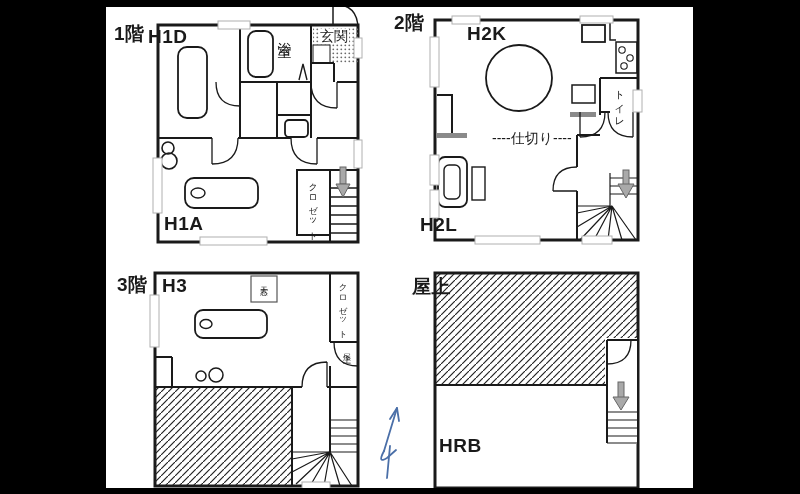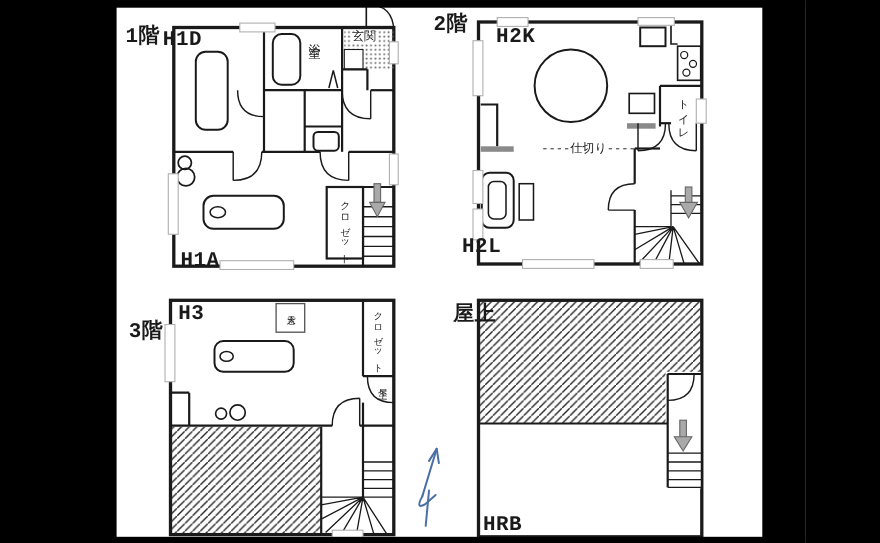--- a/index.html
+++ b/index.html
@@ -1,26 +1,26 @@
 <!DOCTYPE html>
 <html><head>
 <meta charset="utf-8">
 <style>
   html,body{margin:0;padding:0;background:#000;}
   .stage{position:relative;width:732px;height:494px;background:#fff;overflow:hidden;
-         font-family:Liberation Mono, monospace;}
+         font-family:Liberation Sans, sans-serif;}
   svg{position:absolute;left:0;top:0;}
   .bar{position:absolute;background:#000;}
   .bar-left{left:0;top:0;width:106px;height:494px;}
   .bar-right{left:693px;top:0;width:107px;height:494px;}
   .bar-top{left:0;top:0;width:800px;height:7px;}
   .bar-bottom{left:0;top:488px;width:800px;height:6px;}
   .lbl{position:absolute;color:#1a1a1a;line-height:1;white-space:nowrap;}
   .big{font-weight:bold;font-size:19px;letter-spacing:0.5px;}
-  .small{font-size:11px;}
+  .small{font-size:14px;}
   .tiny{font-size:9px;}
   .vert{writing-mode:vertical-rl;text-orientation:upright;letter-spacing:2px;}
   .onhatch{background:#fff;padding:0 1px;}
 </style>
 </head>
 <body>
 
 <div class="stage">
 
   <svg width="800" height="494" viewBox="0 0 800 494">
@@ -221,29 +221,29 @@
   <div class="bar bar-left"></div>
   <div class="bar bar-right"></div>
   <div class="bar bar-top"></div>
   <div class="bar bar-bottom"></div>
 
   <div class="lbl big" style="left:114px;top:24px">1階</div>
   <div class="lbl big" style="left:148px;top:27px">H1D</div>
   <div class="lbl small vert" style="left:278px;top:31px">浴室</div>
   <div class="lbl small onhatch" style="left:319px;top:29px">玄関</div>
   <div class="lbl tiny vert" style="left:308px;top:176px">クロゼット</div>
-  <div class="lbl big" style="left:164px;top:228px">H1A</div>
+  <div class="lbl big" style="left:164px;top:214px">H1A</div>
 
   <div class="lbl big" style="left:394px;top:13px">2階</div>
-  <div class="lbl big" style="left:451px;top:24px">H2K</div>
+  <div class="lbl big" style="left:467px;top:24px">H2K</div>
   <div class="lbl tiny vert" style="left:614px;top:83px;font-size:10px">トイレ</div>
   <div class="lbl small" style="left:492px;top:131px">----仕切り----</div>
   <div class="lbl big" style="left:420px;top:215px">H2L</div>
 
-  <div class="lbl big" style="left:117px;top:292px">3階</div>
+  <div class="lbl big" style="left:117px;top:275px">3階</div>
   <div class="lbl big" style="left:162px;top:276px">H3</div>
   <div class="lbl tiny vert" style="left:259px;top:280px;font-size:8px;letter-spacing:1px">天窓</div>
   <div class="lbl tiny vert" style="left:339px;top:277px;font-size:8.5px">クロゼット</div>
   <div class="lbl tiny vert" style="left:342px;top:347px;font-size:8px">屋上へ</div>
 
   <div class="lbl big" style="left:412px;top:277px">屋上</div>
-  <div class="lbl big" style="left:439px;top:468px">HRB</div>
+  <div class="lbl big" style="left:439px;top:436px">HRB</div>
 </div>
 
 </body></html>

